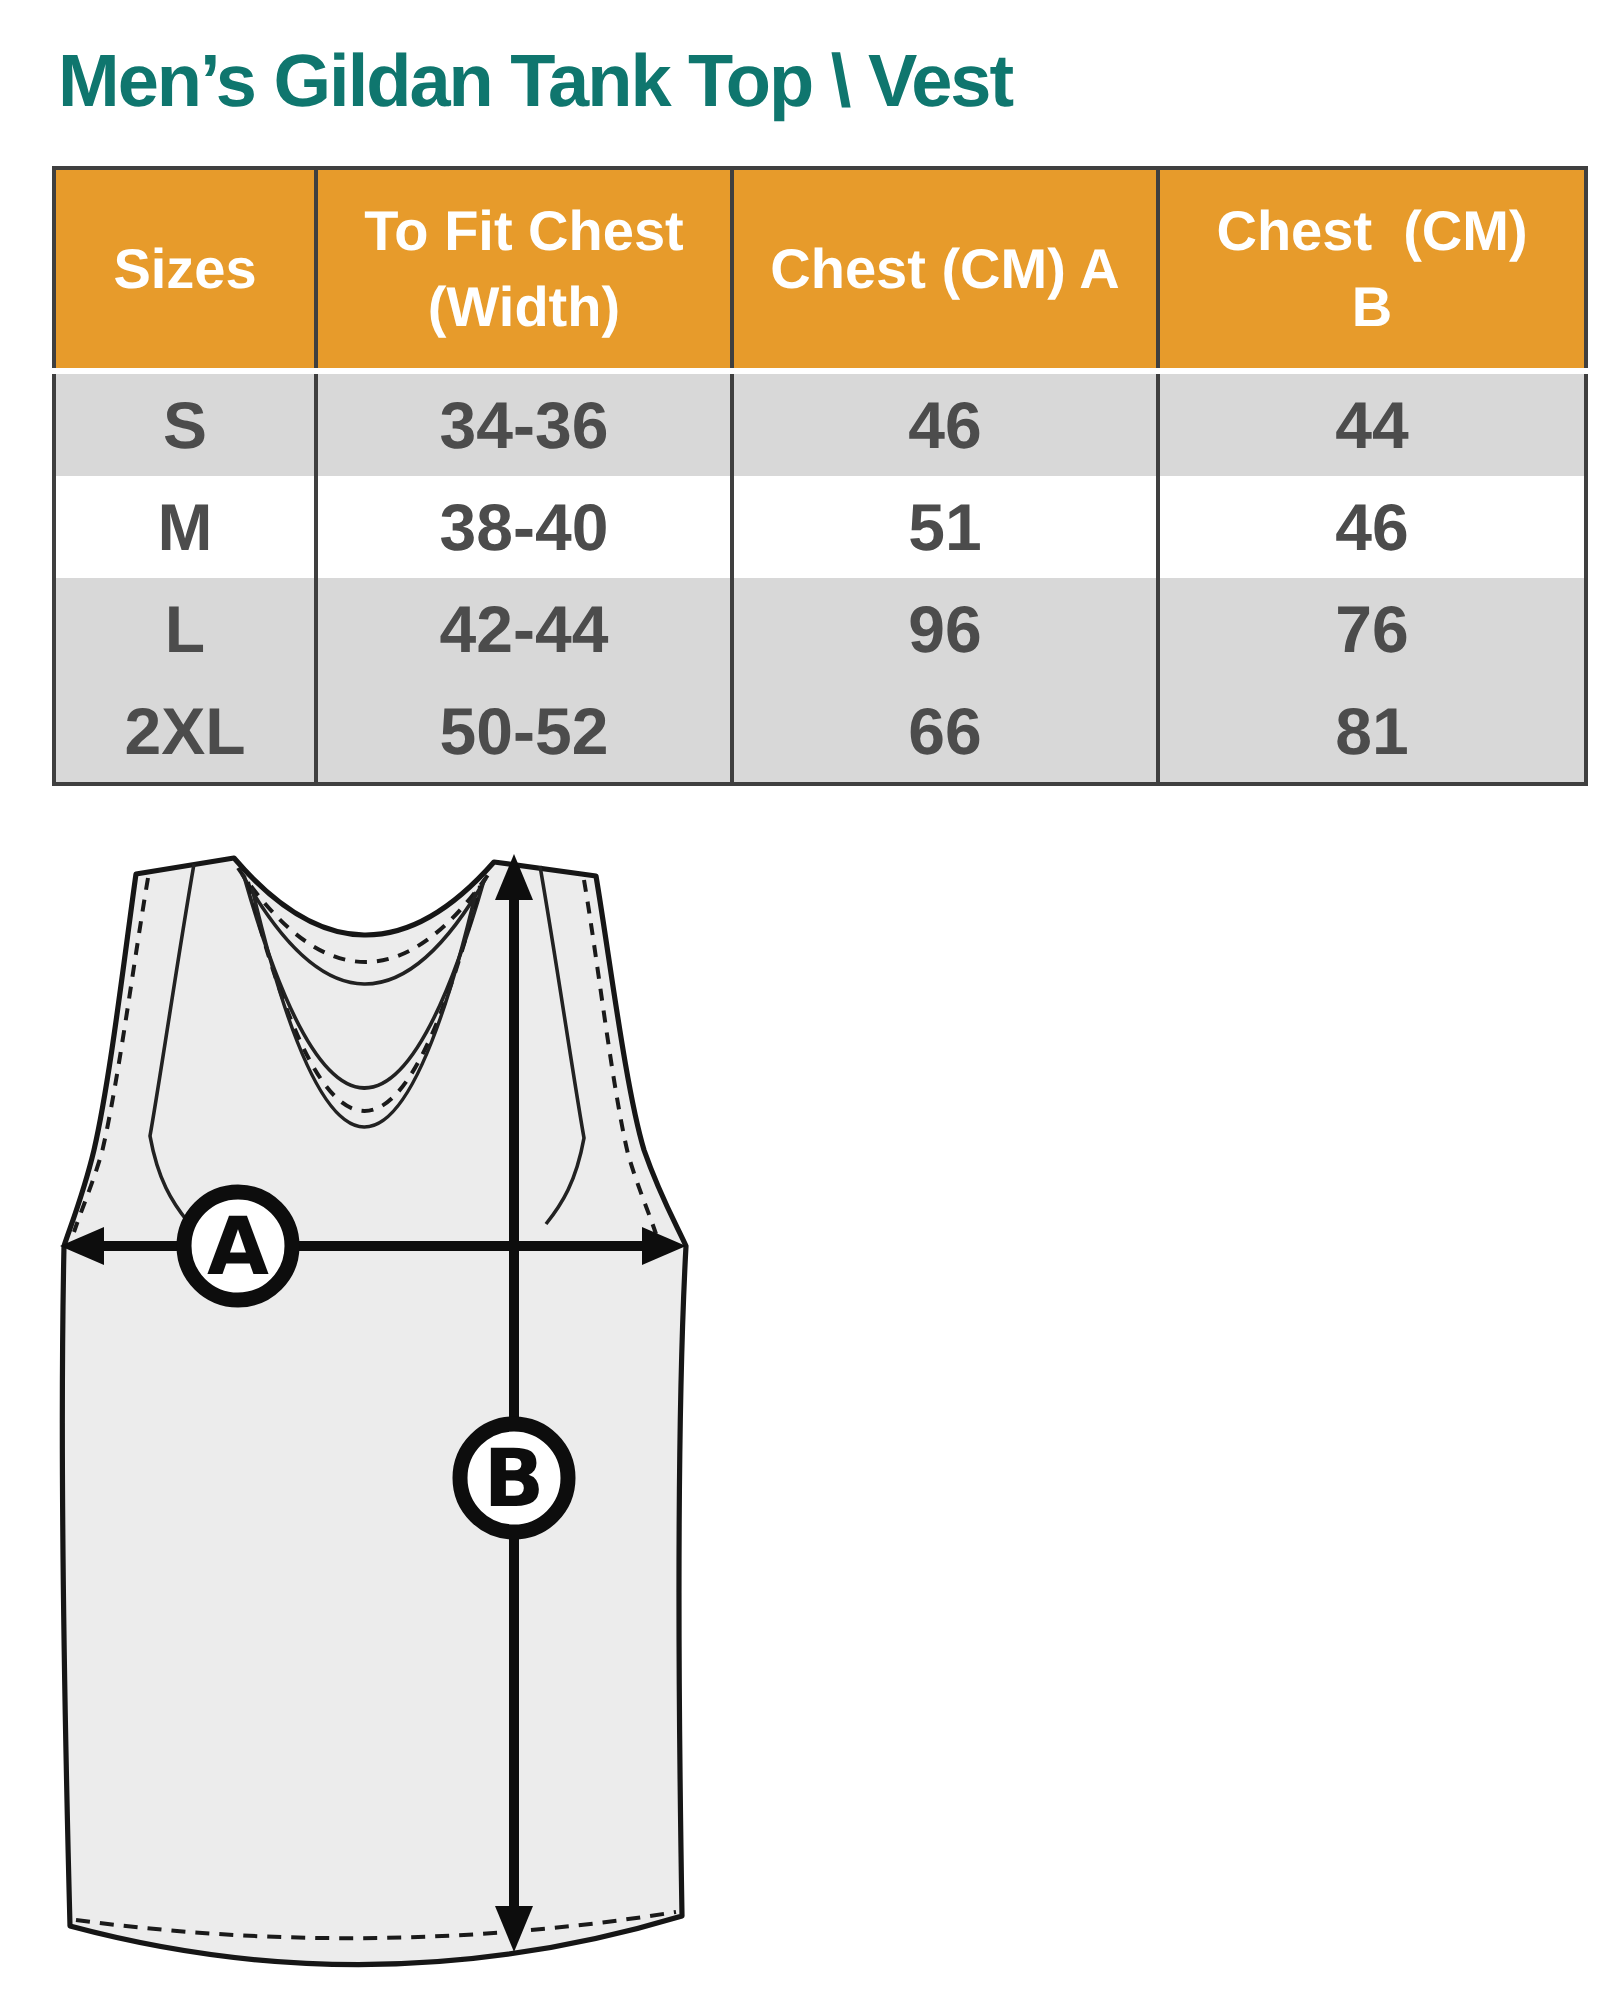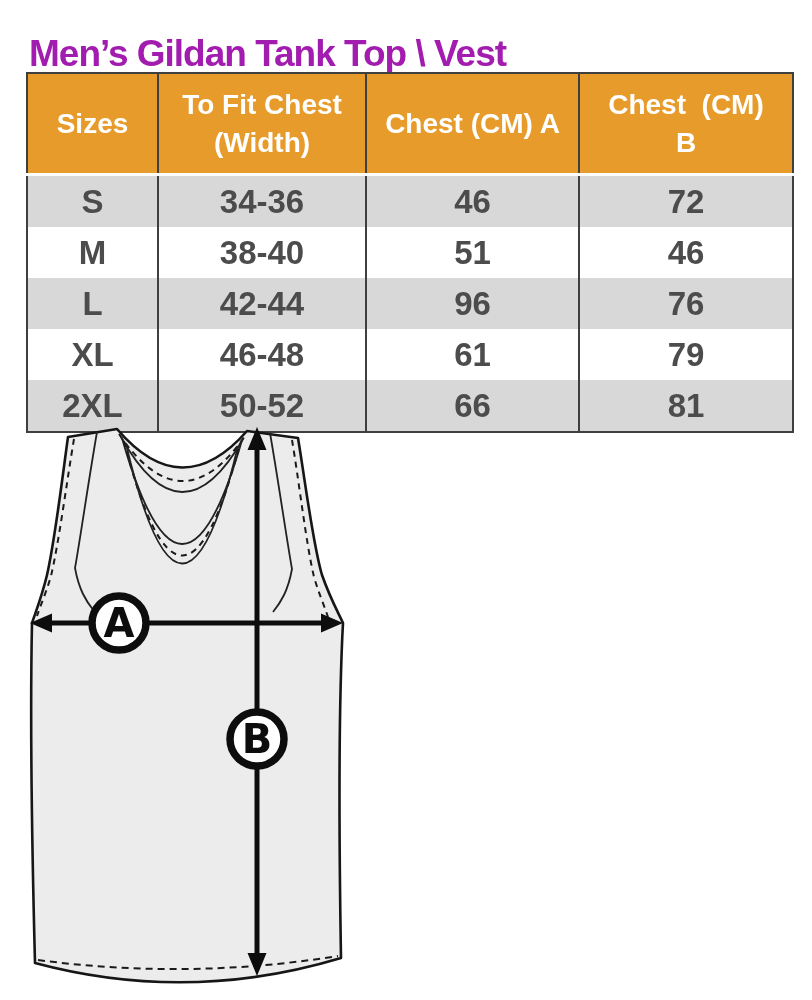--- a/index.html
+++ b/index.html
@@ -1,26 +1,26 @@
 <!DOCTYPE html>
 <html><head>
 <meta charset="utf-8">
 <style>
   html,body{margin:0;padding:0;background:#ffffff;}
   #stage{
     position:relative;width:812px;height:1000px;background:#ffffff;overflow:hidden;
     font-family:"Liberation Sans", sans-serif;
   }
   .page-title{
-    position:absolute;left:29px;top:33px;width:760px;
-    font-size:37px;font-weight:bold;color:#a21caf;letter-spacing:-1px;
+    position:absolute;left:29px;top:20px;width:760px;
+    font-size:37px;font-weight:bold;color:#0f766e;letter-spacing:-1px;
     white-space:nowrap;
   }
   table.size-chart{
-    position:absolute;left:26px;top:72px;width:766px;
+    position:absolute;left:26px;top:83px;width:766px;
     border-collapse:collapse;table-layout:fixed;
     border:2px solid #3f3f3f;
   }
   table.size-chart col.c1{width:131px;}
   table.size-chart col.c2{width:208px;}
   table.size-chart col.c3{width:213px;}
   table.size-chart col.c4{width:214px;}
   table.size-chart th{
     background:#E79B2B;color:#ffffff;font-weight:bold;font-size:28px;
     height:99px;text-align:center;vertical-align:middle;
@@ -75,39 +75,33 @@
           <span class="th-line">Chest  (CM)</span>
           <span class="th-line">B</span>
         </th>
       </tr>
     </thead>
     <tbody>
       <tr class="row-gray">
         <td>S</td>
         <td>34-36</td>
         <td>46</td>
-        <td>72</td>
+        <td>44</td>
       </tr>
       <tr class="row-white">
         <td>M</td>
         <td>38-40</td>
         <td>51</td>
         <td>46</td>
       </tr>
       <tr class="row-gray">
         <td>L</td>
         <td>42-44</td>
         <td>96</td>
         <td>76</td>
-      </tr>
-      <tr class="row-white">
-        <td>XL</td>
-        <td>46-48</td>
-        <td>61</td>
-        <td>79</td>
       </tr>
       <tr class="row-gray">
         <td>2XL</td>
         <td>50-52</td>
         <td>66</td>
         <td>81</td>
       </tr>
     </tbody>
   </table>
 

